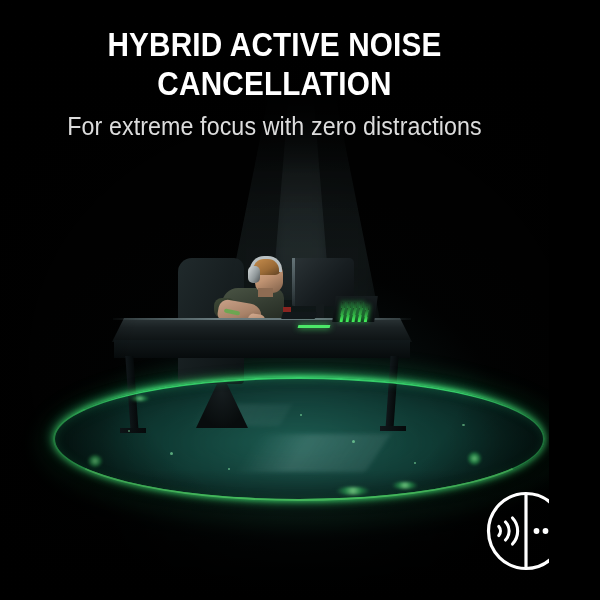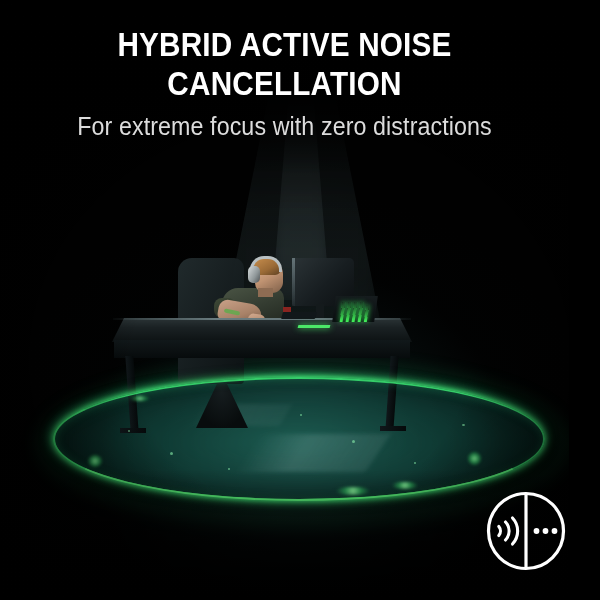--- a/index.html
+++ b/index.html
@@ -11,21 +11,20 @@
     font-family: "Liberation Sans", sans-serif;
   }
 
   #promo-banner {
     position: relative;
     width: 549px;
     height: 600px;
     background: #000000;
     overflow: hidden;
     user-select: none;
-    padding-left: 20px;
   }
 
   
   .scene {
     position: absolute;
     inset: 0;
     background: #010101;
   }
 
   

